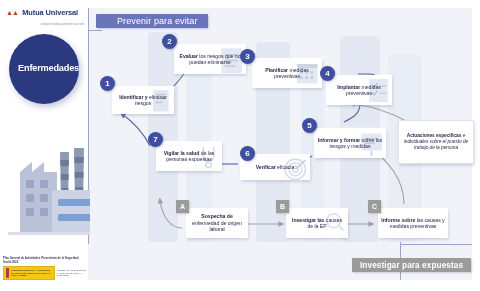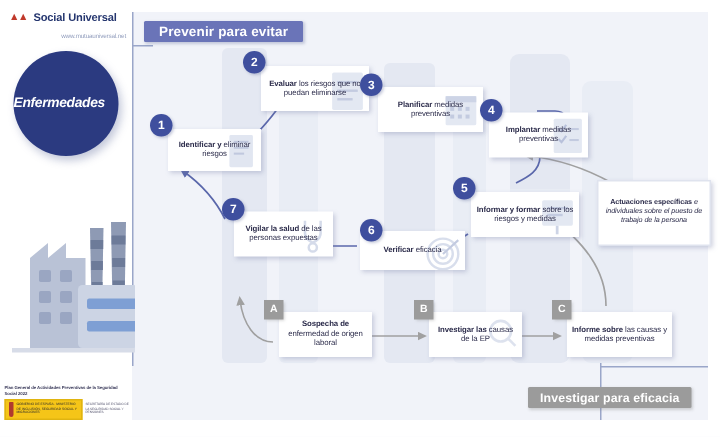--- a/index.html
+++ b/index.html
@@ -14,21 +14,21 @@
 
   
   #brand{position:absolute;left:6px;top:3px;width:78px;z-index:8;}
   #brand .bmark{display:inline-block;vertical-align:middle;color:#c0392b;font-size:7px;letter-spacing:-1px;font-weight:bold;}
   #brand .bname{display:inline-block;vertical-align:middle;color:#24356e;font-size:7.4px;font-weight:bold;letter-spacing:-0.1px;}
   #brand .burl{display:block;color:#8f9bbb;font-size:4.2px;text-align:right;margin-top:0px;letter-spacing:-0.1px;}
 
   
   #circle{position:absolute;left:9px;top:34px;width:70px;height:70px;border-radius:50%;
           background:#2b3a80;box-shadow:2px 3px 6px rgba(120,130,170,.45);z-index:8;
-          display:flex;align-items:center;justify-content:flex-start;font-style:italic;}
+          display:flex;align-items:center;justify-content:flex-end;}
   #circle .ctxt{color:#ffffff;font-size:9.2px;line-height:11.5px;text-align:center;font-weight:600;letter-spacing:-0.2px;}
 
   
   #factory{position:absolute;left:2px;top:136px;width:88px;height:118px;z-index:7;}
 
   
   #footer{position:absolute;left:3px;top:257px;width:84px;z-index:8;}
   #footer .fcap{font-size:2.9px;line-height:3.6px;color:#3a3a5a;font-weight:bold;letter-spacing:-0.05px;}
   #footer .frow{display:flex;align-items:stretch;gap:2px;margin-top:2px;}
   #footer .fgov{flex:0 0 52px;height:14px;background:#f5c518;border:0.5px solid #e0b410;display:flex;align-items:center;gap:2px;padding:0 2px;box-sizing:border-box;}
@@ -42,21 +42,21 @@
   #panel .frameline{position:absolute;background:#9aa6c9;}
 
   
   .wm{position:absolute;background:#e4e8f2;z-index:2;}
   .wm2{position:absolute;background:#e9edf5;z-index:2;}
 
   
   #hdr{position:absolute;left:96px;top:14px;height:14px;padding:0 10px;background:#6a74b8;
        display:flex;align-items:center;z-index:9;border-radius:1px;
        box-shadow:1px 1px 2px rgba(90,100,150,.3);}
-  #hdr .htxt{color:#ffffff;font-size:9px;font-weight:bold;letter-spacing:0.1px;}
+  #hdr .htxt{color:#ffffff;font-size:9px;font-weight:normal;letter-spacing:0.1px;margin-left:11px;}
 
   
   #ftag{position:absolute;left:352px;top:258px;height:14px;padding:0 8px;background:#9b9b9b;
         display:flex;align-items:center;z-index:9;border-radius:1px;
         box-shadow:1px 1px 2px rgba(120,120,120,.3);}
   #ftag .ftxt{color:#ffffff;font-size:8.2px;font-weight:bold;letter-spacing:0.1px;}
 
   
   #links{position:absolute;left:0;top:0;width:480px;height:291px;z-index:4;pointer-events:none;}
 
@@ -105,21 +105,21 @@
     <div class="frameline" style="left:0px;top:0px;width:0.7px;height:236px;"></div>
     <div class="frameline" style="left:0px;top:22px;width:14px;height:0.7px;"></div>
     <div class="frameline" style="left:312px;top:236px;width:72px;height:0.7px;"></div>
     <div class="frameline" style="left:312px;top:226px;width:0.7px;height:46px;"></div>
   </div>
 
   <div id="left-rail"></div>
 
   <div id="brand">
     <span class="bmark">▲▲</span>
-    <span class="bname">Social Universal</span>
+    <span class="bname">Mutua Universal</span>
     <span class="burl">www.mutuauniversal.net</span>
   </div>
 
   <div id="circle">
     <div class="ctxt">
       <span>Enfermedades</span><br>
     </div>
   </div>
 
   <svg id="factory" viewBox="0 0 88 118">
@@ -330,16 +330,16 @@
 
   <div class="lbadge" style="left:368px;top:200px;">C</div>
   <div class="card" style="left:378px;top:208px;width:70px;height:30px;">
     <div class="ctext">
       <b>Informe sobre</b>
       <span>las causas y medidas preventivas</span>
     </div>
   </div>
 
   <div id="ftag">
-    <span class="ftxt">Investigar para eficacia</span>
+    <span class="ftxt">Investigar para expuestas</span>
   </div>
 
 </div>
 
 </body></html>

